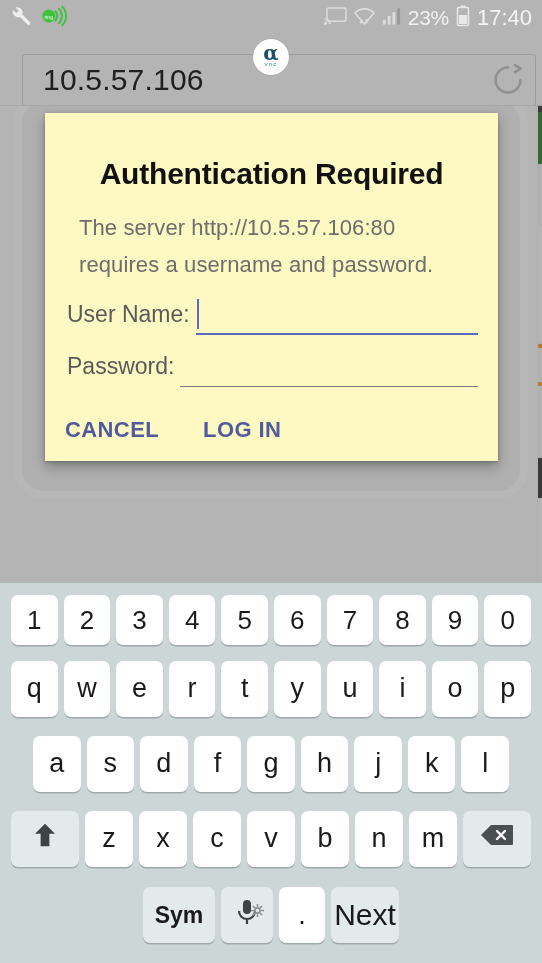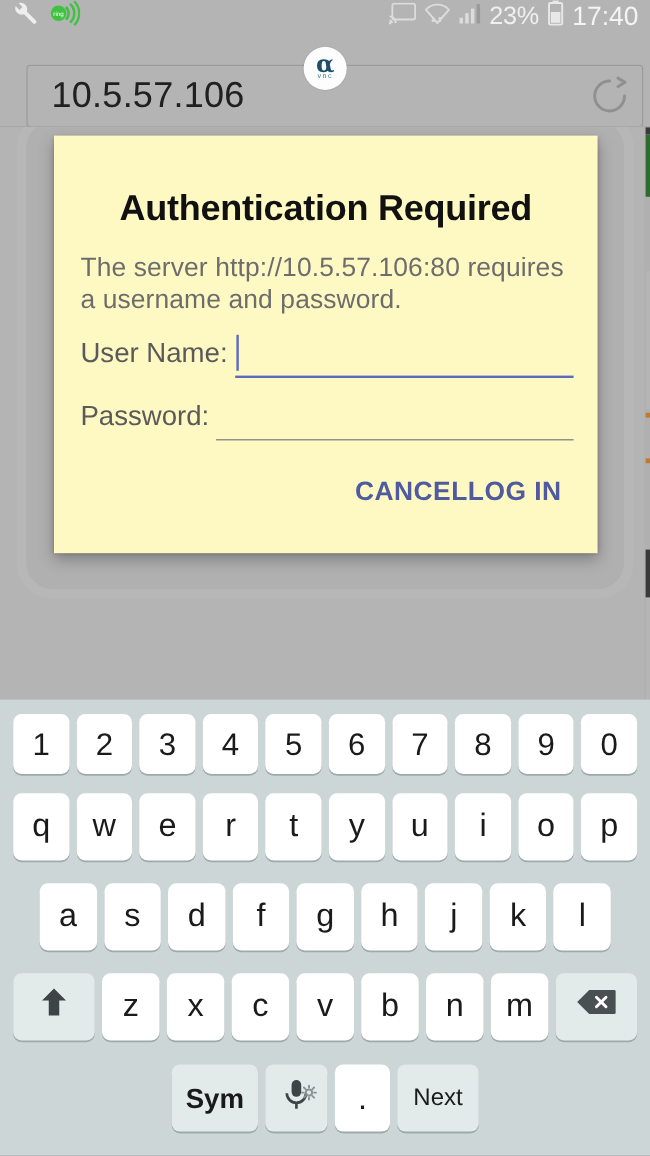--- a/index.html
+++ b/index.html
@@ -13,21 +13,21 @@
     position: relative;
     width: 542px; height: 963px;
     background: #b4b4b4;
   }
 
   
   #statusbar {
     position: absolute; left: 0; top: 0;
     width: 542px; height: 36px;
     background: #b4b4b4;
-    display: flex; align-items: flex-start;
+    display: flex; align-items: center;
     padding: 0 10px;
   }
   .sb-left { display: flex; align-items: center; gap: 9px; }
   .sb-right {
     margin-left: auto;
     display: flex; align-items: center; gap: 7px;
     color: #f2f2f2;
   }
   .sb-pct { font-size: 21px; letter-spacing: -0.3px; color:#f0f0f0; }
   .sb-clock { font-size: 22px; letter-spacing: 0px; color:#f4f4f4; }
@@ -112,24 +112,25 @@
     font-size: 30px;
     font-weight: bold;
     color: #111111;
     text-align: center;
     margin-top: 44px;
     letter-spacing: -0.2px;
   }
   #dlg-msg {
     font-size: 22px;
     color: #6d6d6d;
-    line-height: 27px;
+    line-height: 37px;
     margin-top: 18px;
     padding-left: 2px;
     letter-spacing: 0.1px;
+    margin-left: 12px;
   }
   .field-row {
     display: flex; align-items: center;
     margin-top: 14px;
     padding-left: 2px;
   }
   .field-label {
     font-size: 23px;
     color: #5a5a5a;
     padding-bottom: 4px;
@@ -146,21 +147,22 @@
     height: 2px; background: #5c6bc0;
   }
   .field-box.inactive .underline { height: 1px; background: #7a7a7a; }
   .caret {
     position: absolute;
     left: 1px; top: 2px;
     width: 2px; height: 30px;
     background: #5c6bc0;
   }
   #dlg-actions {
-    display: flex; justify-content: flex-end;
+    display: flex; 
+    gap: 44px;
     margin-top: 30px;
     padding-right: 10px;
   }
   .dlg-btn {
     font-size: 22px;
     font-weight: bold;
     color: #4f5b9e;
     letter-spacing: 0.4px;
     background: none; border: none;
     cursor: pointer;
@@ -202,21 +204,21 @@
   .row-alpha { flex: 0 0 75px; }
   .row-home { flex: 0 0 75px; padding: 0 22px; }
   .row-shift { flex: 0 0 75px; }
   .row-bottom { flex: 0 0 78px; }
   .key-shift { flex: 0 0 68px; }
   .key-back  { flex: 0 0 68px; }
   .key-sym   { flex: 0 0 72px; font-size: 23px; font-weight: bold; }
   .key-mic   { flex: 0 0 52px; position: relative; }
   .key-space { flex: 1 1 auto; font-size: 19px; color:#3d3d3d; }
   .key-dot   { flex: 0 0 46px; font-size: 27px; }
-  .key-next  { flex: 0 0 68px; font-size: 20px; }
+  .key-next  { flex: 0 0 68px; font-size: 30px; }
   .gear-badge { position: absolute; top: 6px; right: 9px; }
 </style>
 </head>
 <body>
 
 <div id="screen">
 
   <div id="statusbar">
     <div class="sb-left">
       <span>

